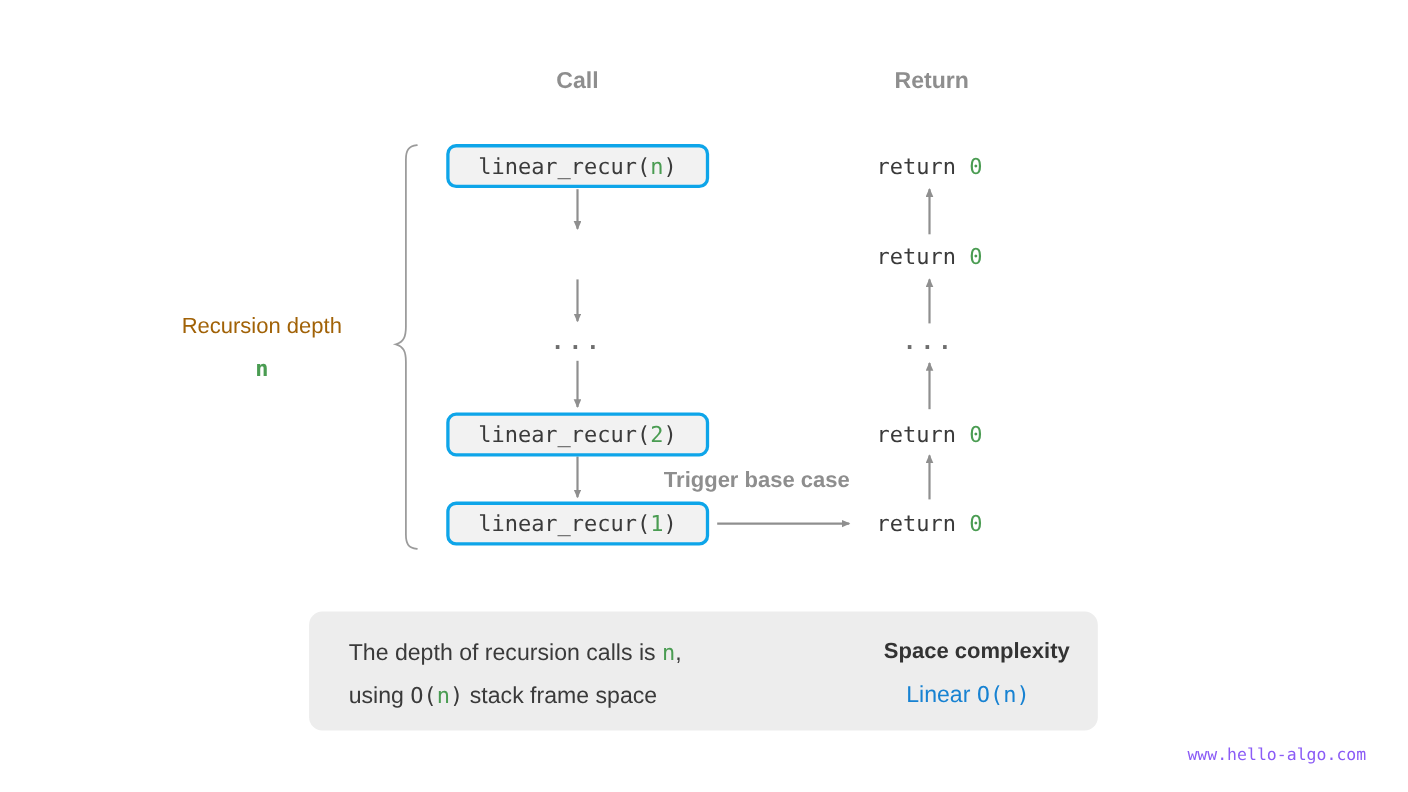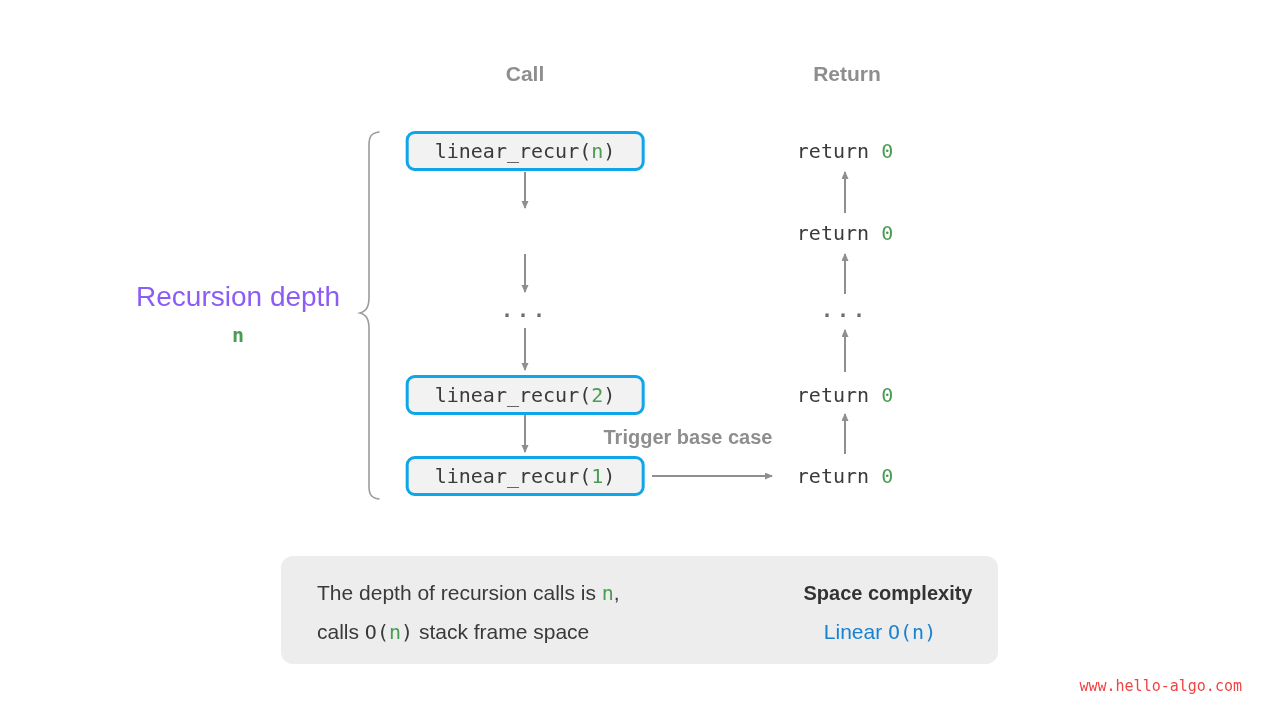--- a/index.html
+++ b/index.html
@@ -39,22 +39,22 @@
   }
   .green { color: #4a9c52; }
   .ellipsis {
     font-size: 20px;
     font-weight: bold;
     color: #6e6e6e;
     letter-spacing: 4px;
     white-space: nowrap;
   }
   .side-label-line1 {
-    font-size: 28px;
-    color: #8b5cf6;
+    font-size: 20px;
+    color: #a16207;
     white-space: nowrap;
   }
   .side-label-line2 {
     font-size: 20px;
     font-weight: bold;
     white-space: nowrap;
   }
   .trigger-label {
     font-size: 20px;
     font-weight: bold;
@@ -82,21 +82,21 @@
     white-space: nowrap;
   }
   .result-value {
     font-size: 21px;
     font-weight: normal;
     white-space: nowrap;
   }
   .result-value .mono { font-size: 20px; }
   .watermark {
     font-size: 15px;
-    color: #ef4444;
+    color: #8b5cf6;
     white-space: nowrap;
   }
 </style>
 </head>
 <body>
 
 <div id="canvas">
 
   <svg class="abs" width="1280" height="720" viewBox="0 0 1280 720" style="left:0; top:0;" xmlns="http://www.w3.org/2000/svg">
     <defs>
@@ -146,21 +146,21 @@
   <div class="abs center return-text mono" style="left:845px; top:395px;"><span>return </span><span class="green">0</span></div>
 
   <div class="abs center return-text mono" style="left:845px; top:476px;"><span>return </span><span class="green">0</span></div>
 
   <div class="abs center trigger-label" style="left:688px; top:437px;text-align:right;">Trigger base case</div>
 
   <div class="abs summary-box"></div>
 
   <div class="abs summary-line sans" style="left:317px; top:581px;"><span>The depth of recursion calls is </span><span class="mono green">n</span><span>,</span></div>
 
-  <div class="abs summary-line sans" style="left:317px; top:620px;"><span>calls </span><span class="mono">O(</span><span class="mono green">n</span><span class="mono">)</span><span> stack frame space</span></div>
+  <div class="abs summary-line sans" style="left:317px; top:620px;"><span>using </span><span class="mono">O(</span><span class="mono green">n</span><span class="mono">)</span><span> stack frame space</span></div>
 
   <div class="abs center result-title sans" style="left:888px; top:593px;">Space complexity</div>
 
   <div class="abs center result-value" style="left:880px; top:632px; color:#1782d2;"><span class="sans">Linear </span><span class="mono">O(n)</span></div>
 
   <div class="abs mono watermark" style="right:38px; top:677px;">www.hello-algo.com</div>
 
 </div>
 
 </body></html>

